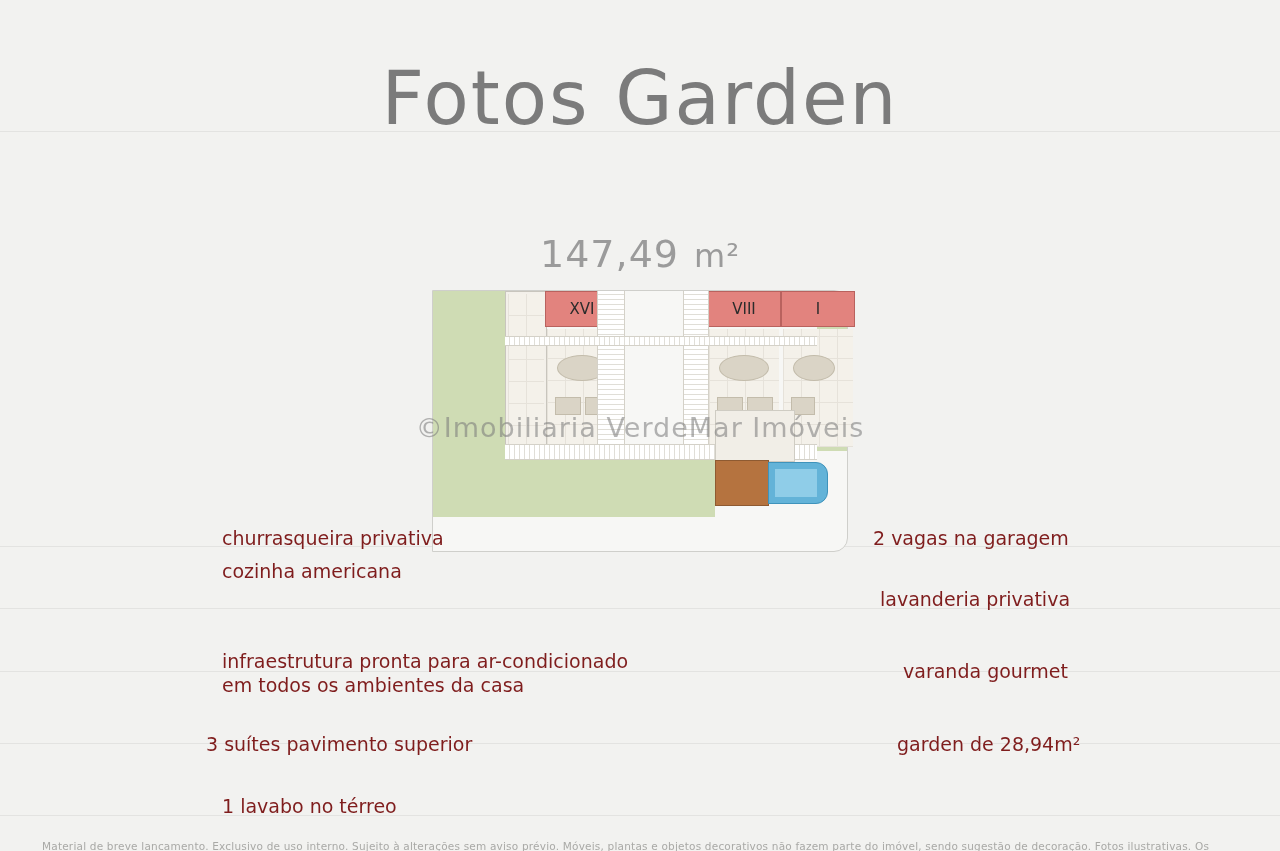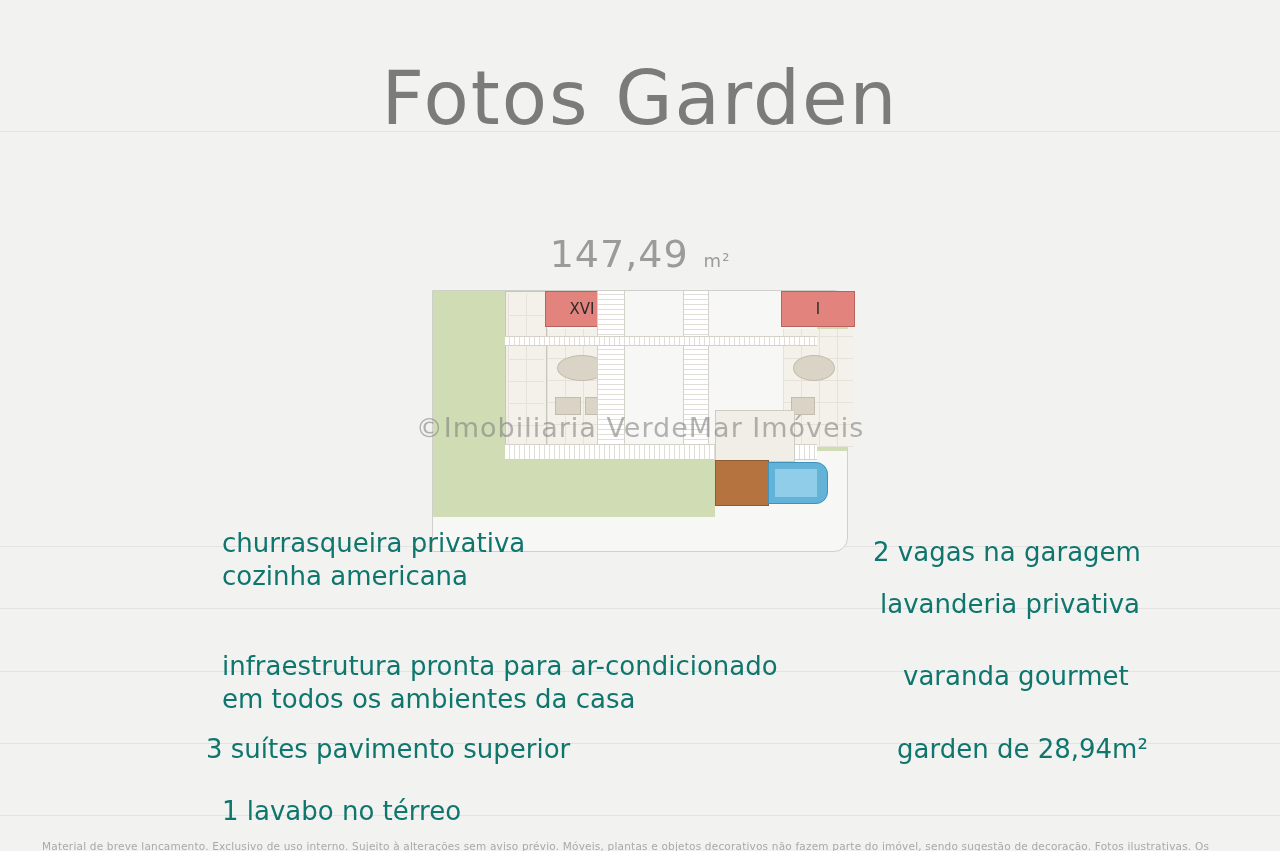--- a/index.html
+++ b/index.html
@@ -42,21 +42,21 @@
     position: absolute;
     top: 232px;
     left: 0;
     width: 1280px;
     text-align: center;
     color: #9b9b9b;
     font-size: 38px;
     letter-spacing: 1px;
   }
   .area .unit {
-    font-size: 18px;
+    font-size: 32px;
     margin-left: 15px;
   }
 
   
   .plan {
     position: absolute;
     left: 432px;
     top: 290px;
     width: 416px;
     height: 262px;
@@ -174,22 +174,22 @@
     width: 1280px;
     text-align: center;
     font-size: 27px;
     color: rgba(120,120,120,0.55);
     letter-spacing: 1px;
     pointer-events: none;
   }
 
   .feature {
     position: absolute;
-    font-size: 26px;
-    color: #0f766e;
+    font-size: 19px;
+    color: #7f1d1d;
     line-height: 1.25;
     white-space: pre-line;
   }
   .col-left  { left: 222px; }
   .col-right { }
 
   .disclaimer {
     position: absolute;
     left: 42px;
     top: 840px;
@@ -229,20 +229,28 @@
   <div class="unit-col" style="left:113px;">
     <div class="unit-head">XVI</div>
     <div class="rooms">
       <div class="furn" style="left:10px;top:26px;width:48px;height:24px;border-radius:50%;"></div>
       <div class="furn" style="left:8px;top:68px;width:24px;height:16px;"></div>
       <div class="furn" style="left:38px;top:68px;width:24px;height:16px;"></div>
     </div>
   </div>
 
 
+  <div class="unit-col" style="left:275px;">
+    <div class="unit-head">VIII</div>
+    <div class="rooms">
+      <div class="furn" style="left:10px;top:26px;width:48px;height:24px;border-radius:50%;"></div>
+      <div class="furn" style="left:8px;top:68px;width:24px;height:16px;"></div>
+      <div class="furn" style="left:38px;top:68px;width:24px;height:16px;"></div>
+    </div>
+  </div>
 
   <div class="unit-col" style="left:349px;">
     <div class="unit-head">I</div>
     <div class="rooms">
       <div class="furn" style="left:10px;top:26px;width:40px;height:24px;border-radius:50%;"></div>
       <div class="furn" style="left:8px;top:68px;width:22px;height:16px;"></div>
     </div>
   </div>
 
   <div class="pathv" style="left:165px;top:1px;width:26px;height:158px;"></div>
@@ -257,18 +265,18 @@
 
 <div class="watermark">©Imobiliaria VerdeMar Imóveis</div>
 
 <div class="feature col-left" style="top:527px;">churrasqueira privativa</div>
 <div class="feature col-left" style="top:560px;">cozinha americana</div>
 <div class="feature col-left" style="top:650px;">infraestrutura pronta para ar-condicionado
 em todos os ambientes da casa</div>
 <div class="feature" style="top:733px;left:206px;">3 suítes pavimento superior</div>
 <div class="feature" style="top:795px;left:222px;">1 lavabo no térreo</div>
 
-<div class="feature col-right" style="top:527px;left:873px;margin-top:9px;">2 vagas na garagem</div>
+<div class="feature col-right" style="top:527px;left:873px;">2 vagas na garagem</div>
 <div class="feature col-right" style="top:588px;left:880px;">lavanderia privativa</div>
 <div class="feature col-right" style="top:660px;left:903px;">varanda gourmet</div>
 <div class="feature col-right" style="top:733px;left:897px;">garden de 28,94m²</div>
 
 <div class="disclaimer">Material de breve lancamento. Exclusivo de uso interno. Sujeito à alterações sem aviso prévio. Móveis, plantas e objetos decorativos não fazem parte do imóvel, sendo sugestão de decoração. Fotos ilustrativas. Os materiais empregados constarão do memorial</div>
 
 </body></html>

